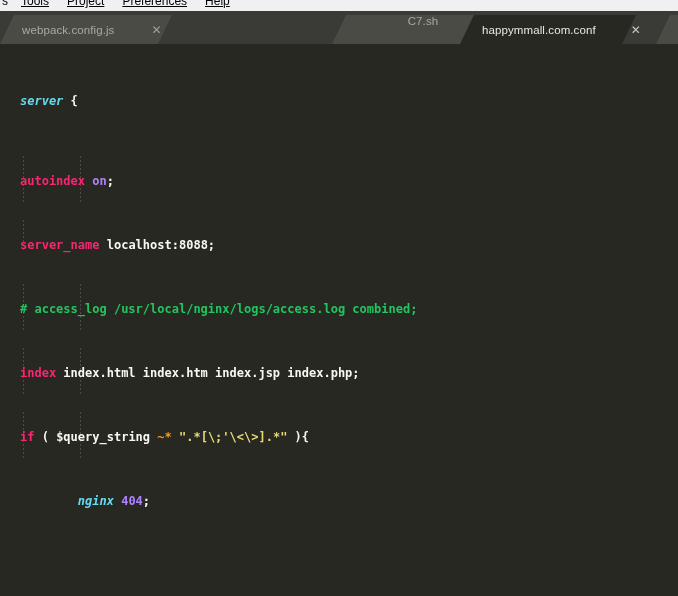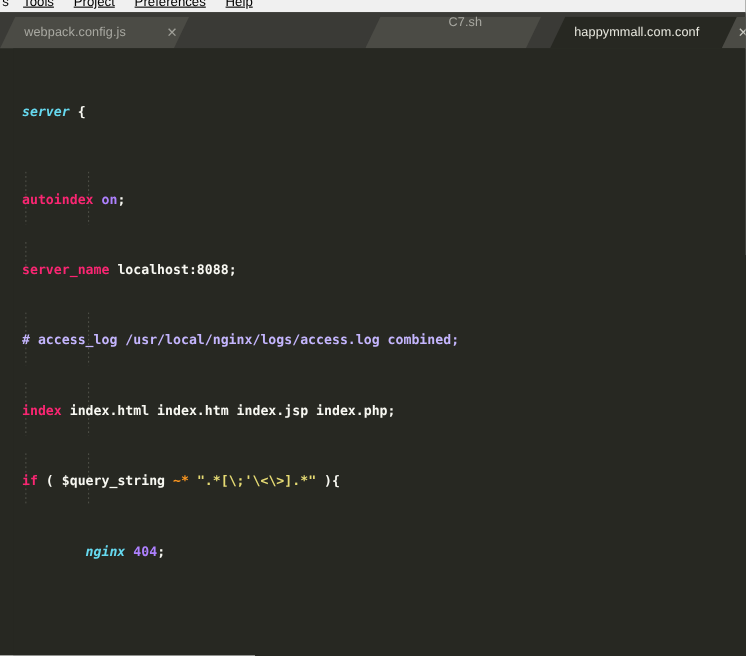--- a/index.html
+++ b/index.html
@@ -152,21 +152,21 @@
     color: #f8f8f2;
   }
   .ln { position: relative; height: 16px; white-space: pre; }
 
   
   .t-kw     { color: #f92672; }           
   .t-ctx    { color: #66d9ef; font-style: italic; }  
   .t-num    { color: #ae81ff; }
   .t-str    { color: #e6db74; }
   .t-plain  { color: #f8f8f2; }
-  .t-cmt    { color: #c4b5fd; }
+  .t-cmt    { color: #22c55e; }
   .t-brace  { color: #f8f8f2; }
   .t-var    { color: #fd971f; }
 
   
   .guide {
     position: absolute;
     top: 0;
     width: 1px;
     background-image: linear-gradient(to bottom, #4c4d45 0 2px, transparent 2px 4px);
     background-size: 1px 4px;
@@ -196,21 +196,21 @@
       <span class="closer">✕</span>
     </div>
 
 
     <div class="tab" style="left:332px; width:160px;flex-direction:column;">
       <span class="shape"></span>
       <span class="label">C7.sh</span>
       <span class="closer">✕</span>
     </div>
 
-    <div class="tab selected" style="left:500px; width:176px;">
+    <div class="tab selected" style="left:460px; width:176px;">
       <span class="shape"></span>
       <span class="label">happymmall.com.conf</span>
       <span class="closer">✕</span>
     </div>
 
     <div class="tab-partial" style="left:656px; width:22px; clip-path: polygon(14px 0, 100% 0, 100% 100%, 0 100%);"></div>
   </div>
 
   <div class="editor">
 

